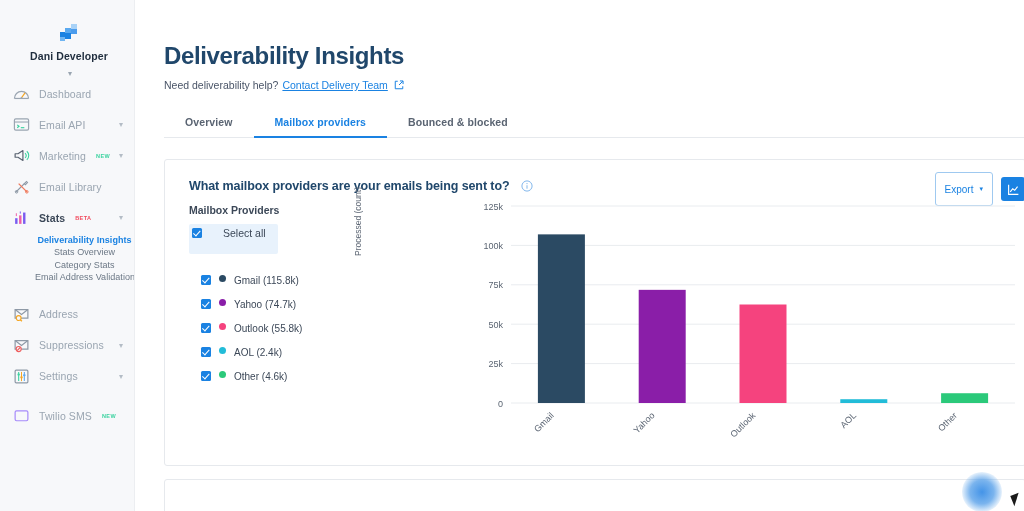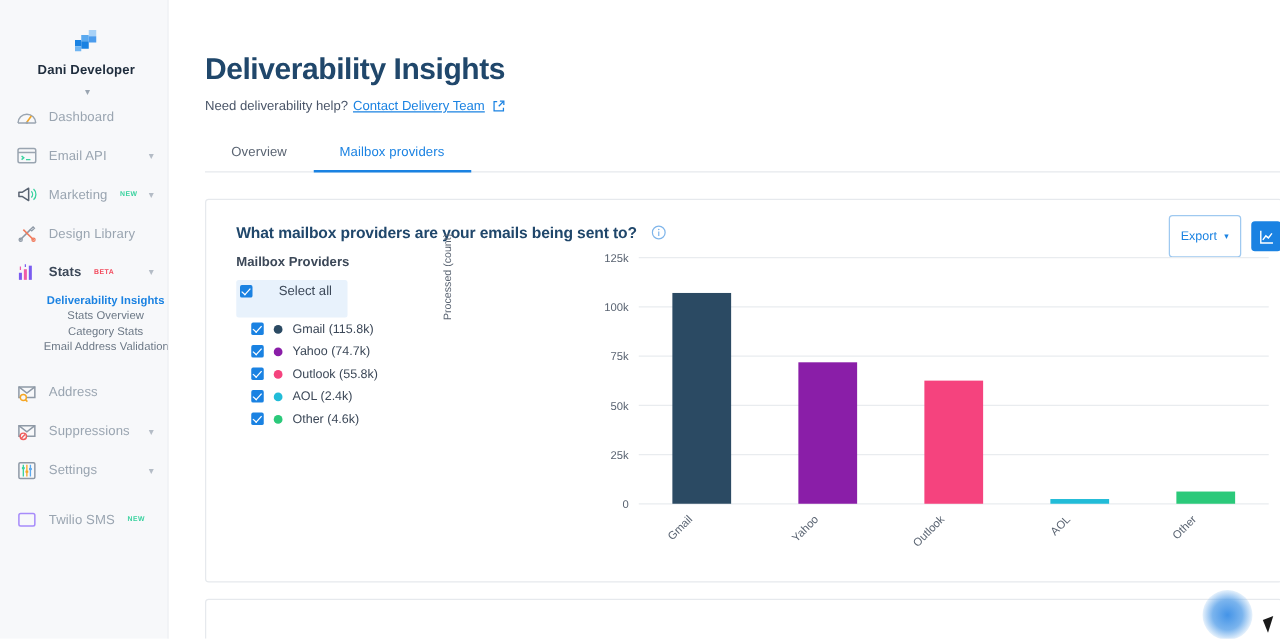--- a/index.html
+++ b/index.html
@@ -83,21 +83,21 @@
   }
   .ext-ico { width: 10px; height: 10px; display: inline-block; margin-left: 2px; }
 
   .tabs {
     margin: 17px 0 0 29px; margin-right: 0;
     display: flex; align-items: flex-end; gap: 0;
     border-bottom: 1px solid #e6e9ed;
     height: 30px;
   }
   .tab {
-    font-size: 10.5px; color: #5a6472; font-weight: normal;
+    font-size: 10.5px; color: #5a6472; font-weight: bold;
     padding: 0 21px 9px 21px; position: relative; white-space: nowrap;
     letter-spacing: .1px;
   }
   .tab.active { color: #1a82e2; }
   .tab.active::after {
     content: ""; position: absolute; left: 0; right: 0; bottom: -1px;
     height: 2.5px; background: #1a82e2;
   }
 
   
@@ -125,22 +125,22 @@
     position: absolute; left: 24px; top: 44px;
     font-size: 10.5px; font-weight: bold; color: #3c4858;
   }
   .legend { position: absolute; left: 24px; top: 64px; }
   .sel-all {
     display: flex; align-items: center; gap: 21px;
     background: #e8f2fc; border-radius: 2px;
     padding: 3px 12px 15px 3px; width: fit-content;
   }
   .leg-row {
-    display: flex; align-items: center; gap: 8px;
-    padding: 3px 0 3px 12px; height: 18px;
+    display: flex; gap: 8px;
+    padding: 21px 0 3px 12px; height: 18px;
   }
   .cbx {
     width: 10px; height: 10px; flex: 0 0 10px;
     background: #1a82e2; border-radius: 1.5px;
     position: relative;
   }
   .cbx::after {
     content: ""; position: absolute; left: 3px; top: 1.2px;
     width: 3px; height: 5.5px;
     border: solid #fff; border-width: 0 1.4px 1.4px 0;
@@ -246,21 +246,21 @@
       </div>
 
       <div class="nav-item">
         <svg class="nav-ico" viewBox="0 0 24 24">
           <path d="M4 20L16 8" stroke="#8e99a6" stroke-width="1.8"></path>
           <path d="M20 20L8 8" stroke="#f07a5c" stroke-width="1.8"></path>
           <path d="M16 8l3-3 1.5 1.5-3 3z" fill="none" stroke="#8e99a6" stroke-width="1.5"></path>
           <circle cx="5" cy="19.5" r="1.8" fill="none" stroke="#8e99a6" stroke-width="1.4"></circle>
           <circle cx="19.5" cy="19.5" r="1.8" fill="none" stroke="#f07a5c" stroke-width="1.4"></circle>
         </svg>
-        <span class="nav-label">Design Library</span>
+        <span class="nav-label">Email Library</span>
       </div>
 
       <div class="nav-item active">
         <svg class="nav-ico" viewBox="0 0 24 24">
           <rect x="3" y="13" width="3.4" height="8" fill="#7a5cf0"></rect>
           <rect x="8.6" y="9" width="3.4" height="12" fill="#ef5da8"></rect>
           <rect x="14.2" y="5" width="3.4" height="16" fill="#7a5cf0"></rect>
           <line x1="4.7" y1="6" x2="4.7" y2="10" stroke="#ef5da8" stroke-width="1.4"></line>
           <line x1="10.3" y1="3.5" x2="10.3" y2="6.5" stroke="#7a5cf0" stroke-width="1.4"></line>
         </svg>
@@ -333,20 +333,21 @@
           <path d="M6 2H2v12h12v-4" fill="none" stroke="#1a82e2" stroke-width="1.6"></path>
           <path d="M9.5 1.5H14.5V6.5" fill="none" stroke="#1a82e2" stroke-width="1.6"></path>
           <line x1="14" y1="2" x2="8" y2="8" stroke="#1a82e2" stroke-width="1.6"></line>
         </svg>
       </div>
     </div>
 
     <div class="tabs">
       <div class="tab">Overview</div>
       <div class="tab active">Mailbox providers</div>
+      <div class="tab">Bounced &amp; blocked</div>
     </div>
 
     <div class="card">
 
       <div class="card-title">
         <span>What mailbox providers are your emails being sent to?</span>
         <svg class="info-ico" viewBox="0 0 16 16">
           <circle cx="8" cy="8" r="6.8" fill="none" stroke="#7fb5ea" stroke-width="1.3"></circle>
           <circle cx="8" cy="4.8" r="0.85" fill="#7fb5ea"></circle>
           <line x1="8" y1="7" x2="8" y2="11.6" stroke="#7fb5ea" stroke-width="1.3"></line>

